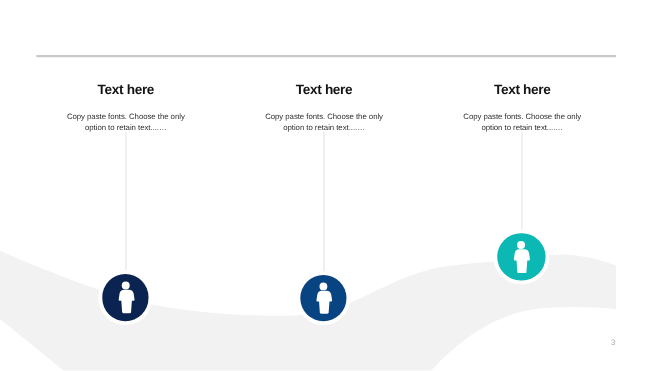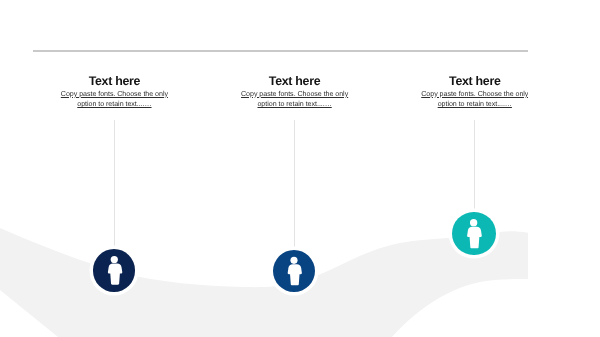--- a/index.html
+++ b/index.html
@@ -1,24 +1,24 @@
 <!DOCTYPE html>
 <html><head>
 <meta charset="utf-8">
 <style>
   html,body{margin:0;padding:0;}
   body{width:600px;height:337px;overflow:hidden;background:#fff;
        font-family:"Liberation Sans", sans-serif;
        -webkit-font-smoothing:antialiased;text-rendering:geometricPrecision;}
-  .slide{position:relative;width:528px;height:337px;background:#ffffff;overflow:hidden;}
+  .slide{position:relative;width:528px;height:337px;background:#ffffff;overflow:hidden;padding-left:32px;}
   .wave{position:absolute;left:0;top:0;width:600px;height:337px;}
   .topline{position:absolute;left:32.8px;top:50px;width:534.4px;height:1.8px;background:#c9c9c9;}
   .col{position:absolute;text-align:center;}
   .title{font-size:12.4px;font-weight:bold;color:#141414;letter-spacing:-0.3px;line-height:12px;}
-  .body{font-size:7.1px;color:#2e2e2e;line-height:10.8px;margin-top:2px;letter-spacing:-0.04px;text-decoration:underline;}
+  .body{font-size:7.1px;color:#2e2e2e;line-height:10.8px;margin-top:14px;letter-spacing:-0.04px;}
   .conn{position:absolute;width:1.5px;background:#e3e3e3;}
   .circle{position:absolute;border-radius:50%;}
   .pagenum{position:absolute;left:555.5px;top:306.6px;font-size:7.2px;color:#a8a8a8;letter-spacing:0px;}
 </style>
 </head>
 <body>
 
 <div class="slide" style="background: rgb(255, 255, 255);">
 
   <svg class="wave" viewBox="0 0 600 337" preserveAspectRatio="none">

